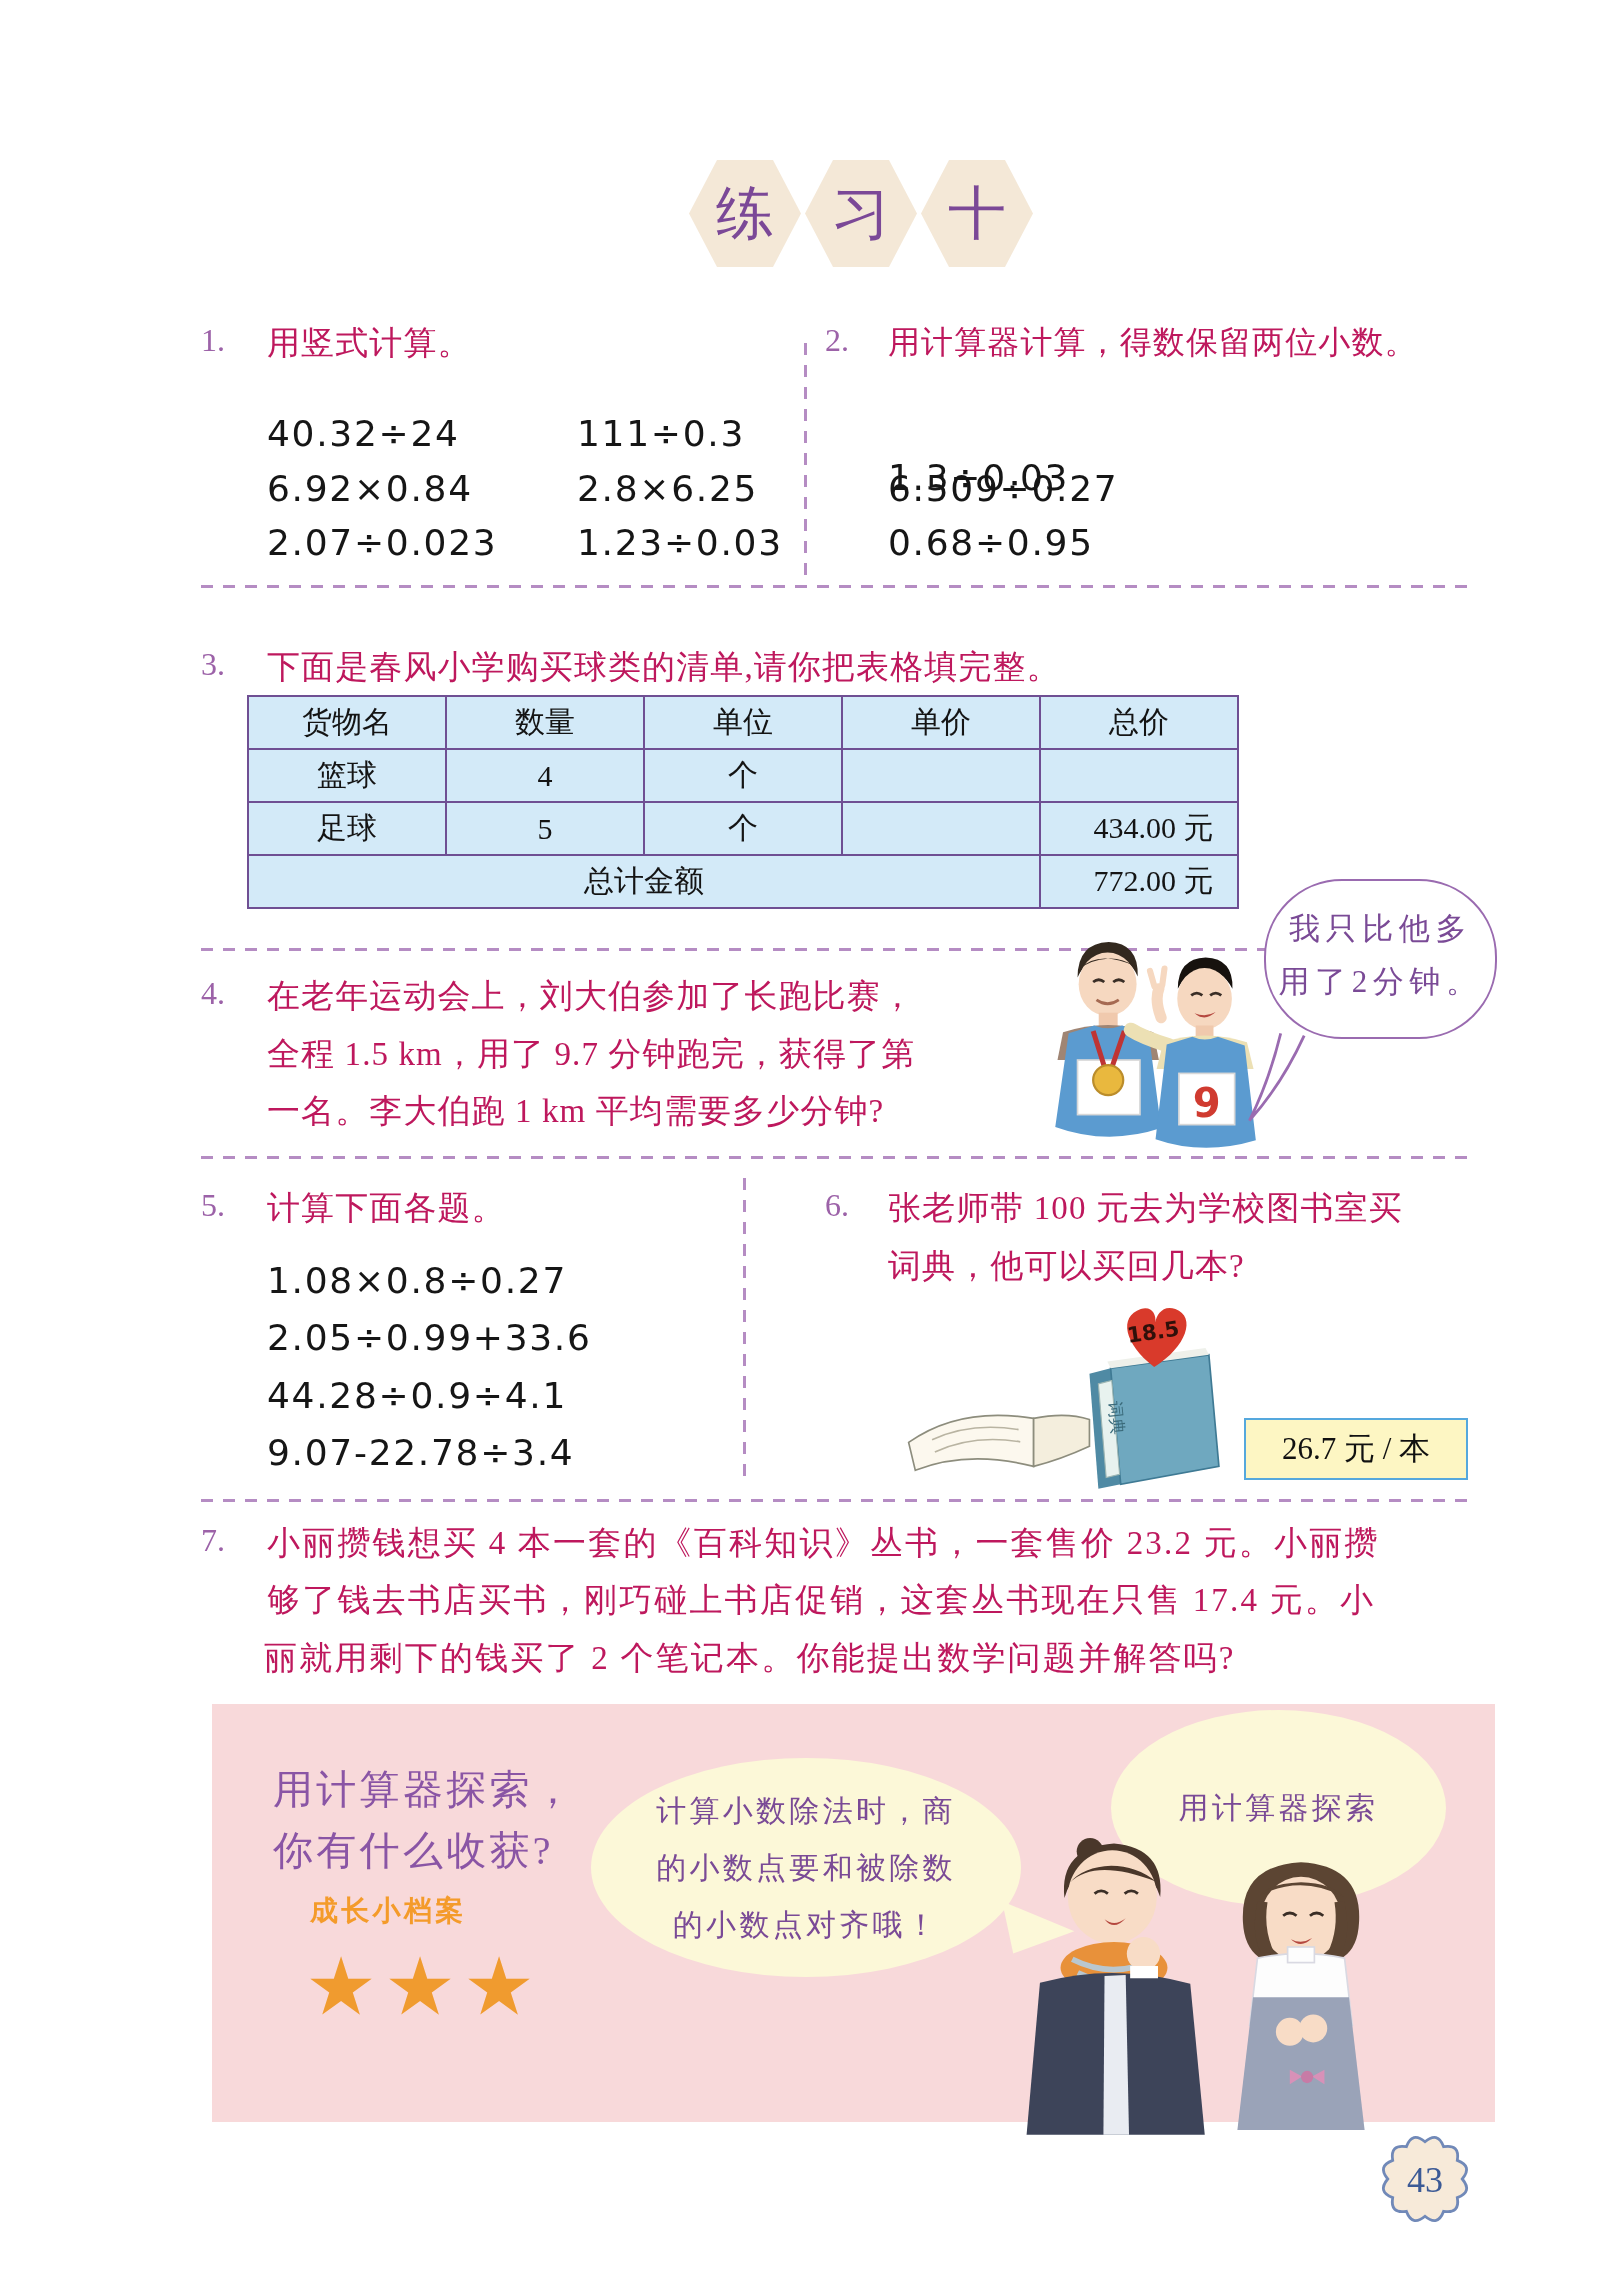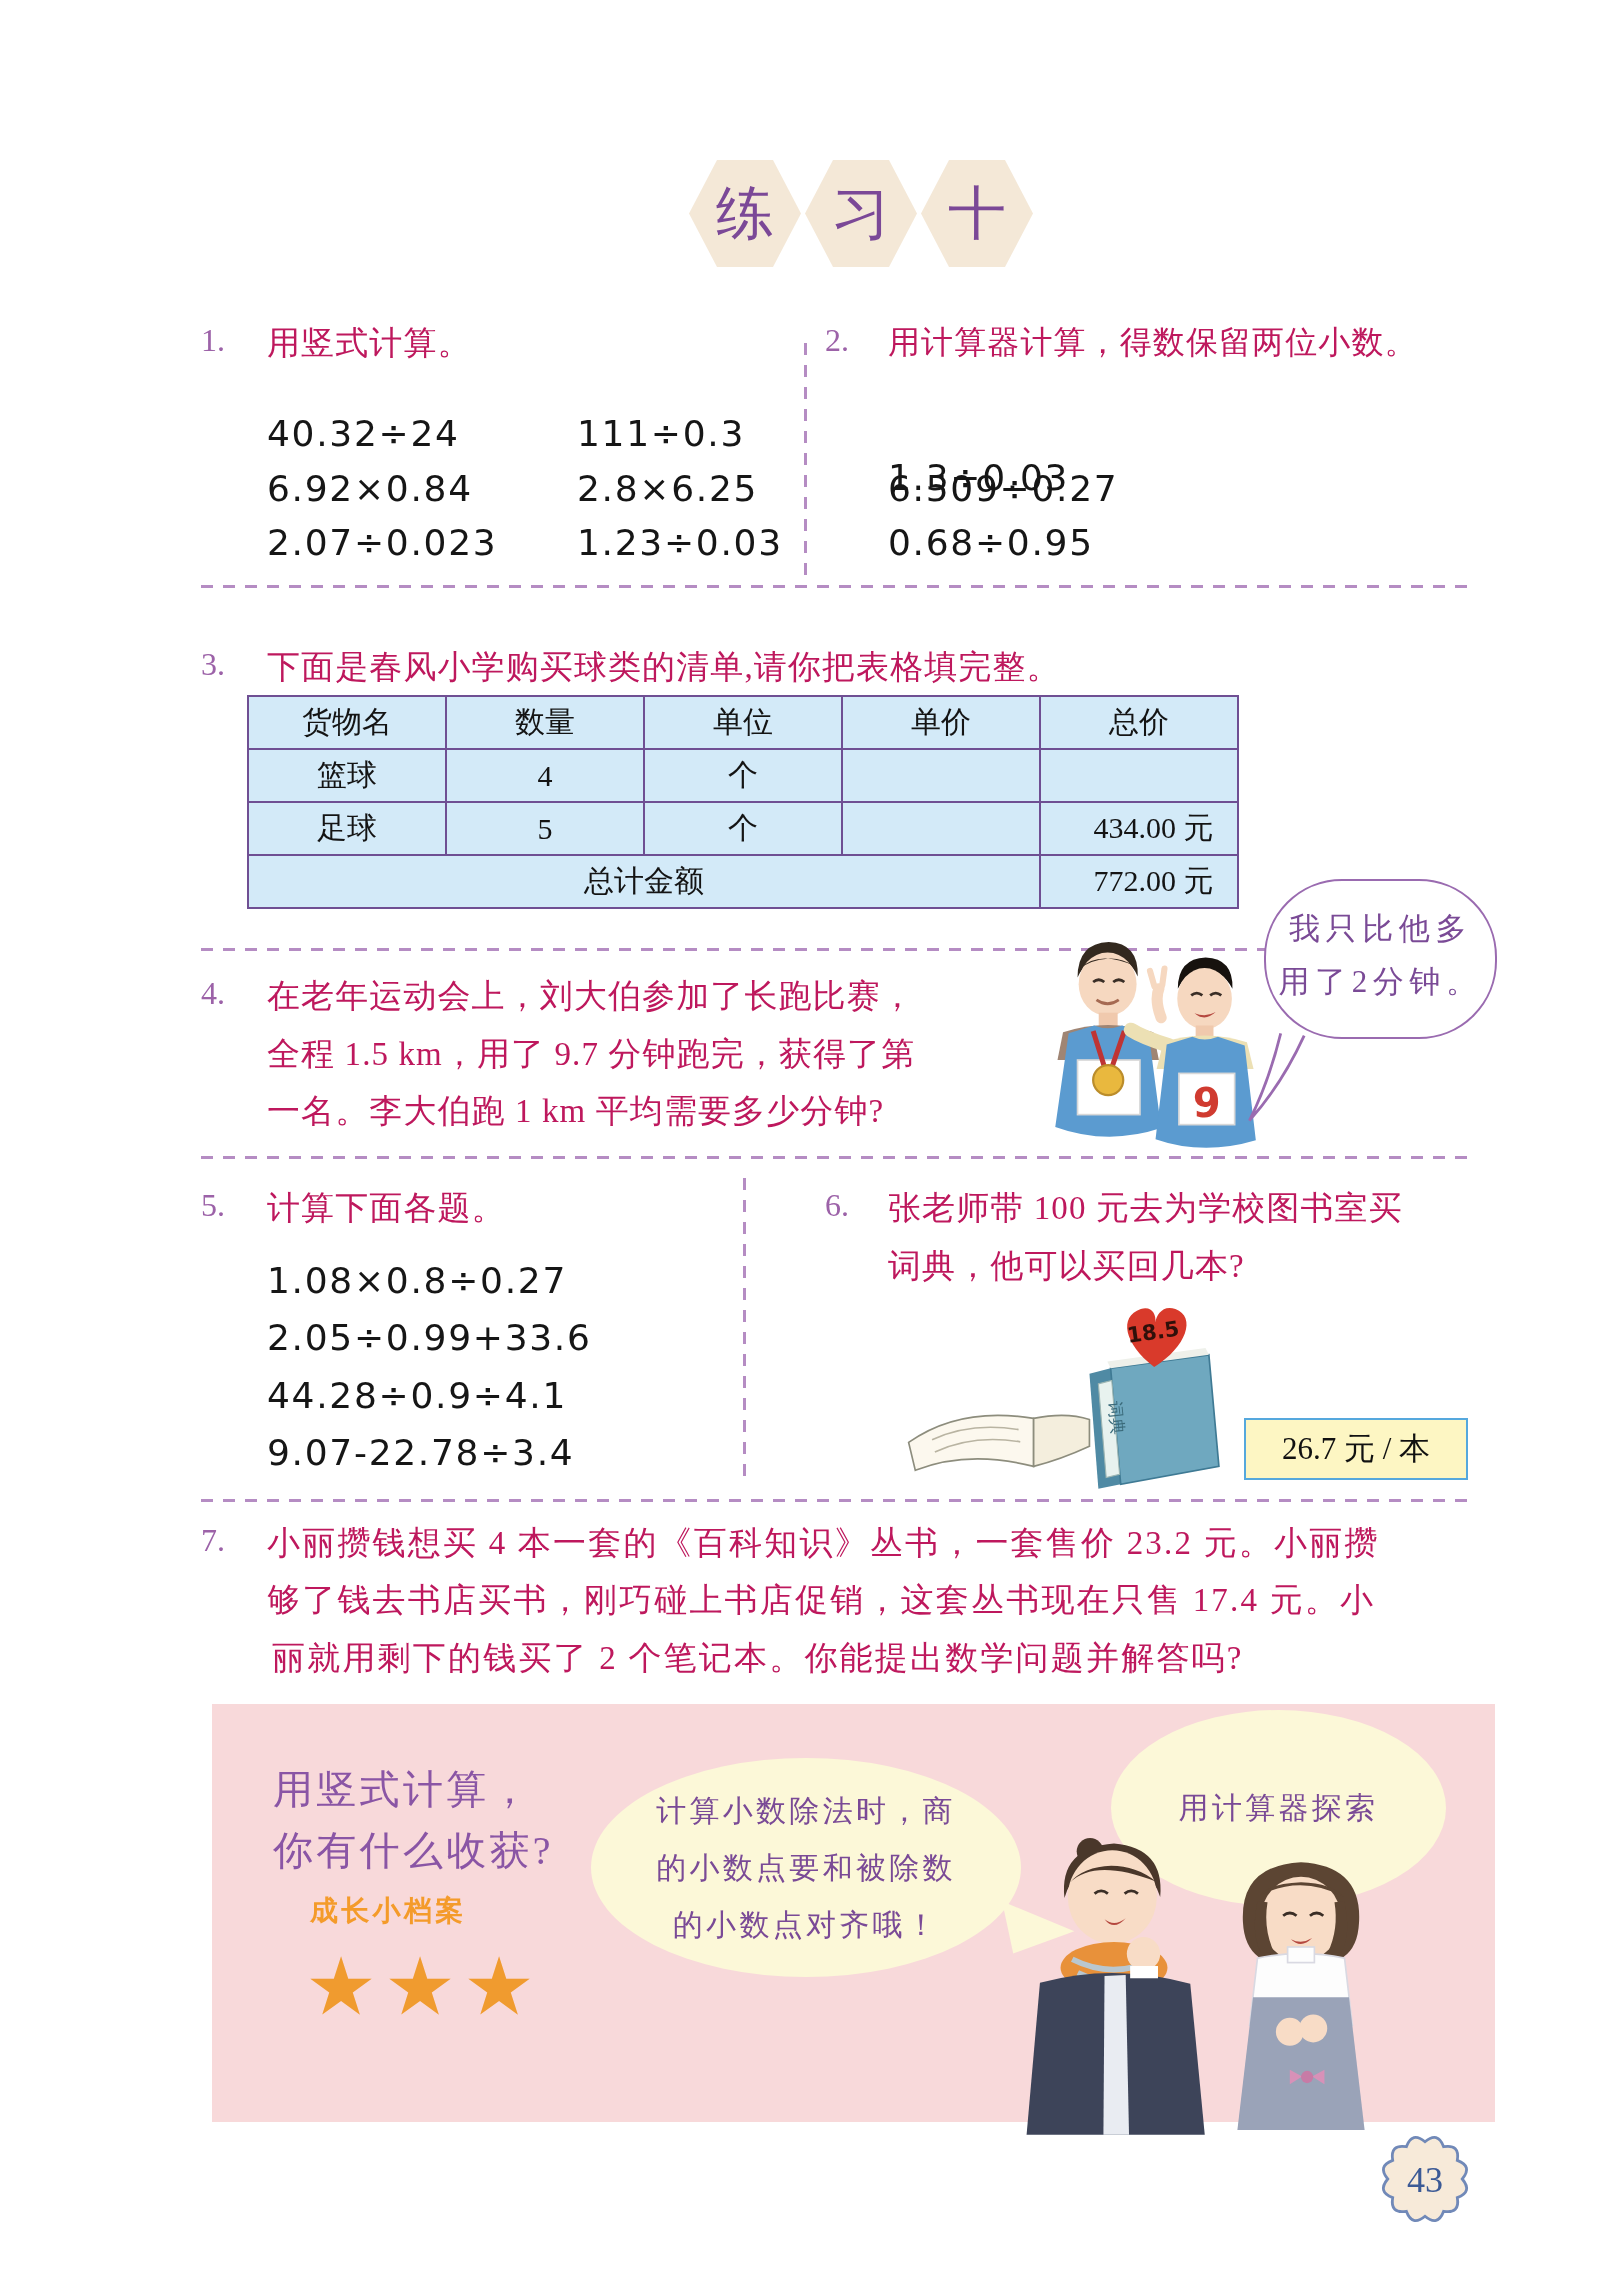--- a/index.html
+++ b/index.html
@@ -175,25 +175,25 @@
 
   <div class="price" style="left:1244px;top:1418px;width:220px;height:58px;">
     <span>26.7 元 / 本</span>
   </div>
 
   <div class="hline" style="left:201px;top:1499px;width:1266px;"></div>
 
   <div class="num" style="left:201px;top:1522px;">7.</div>
   <div class="ptext" style="left:267px;top:1521px;letter-spacing:2.2px;">小丽攒钱想买 4 本一套的《百科知识》丛书，一套售价 23.2 元。小丽攒</div>
   <div class="ptext" style="left:267px;top:1578px;letter-spacing:2.2px;">够了钱去书店买书，刚巧碰上书店促销，这套丛书现在只售 17.4 元。小</div>
-  <div class="ptext" style="left:272px;top:1636px;letter-spacing:2.2px;">丽就用剩下的钱买了 2 个笔记本。你能提出数学问题并解答吗?</div>
+  <div class="ptext" style="left:264px;top:1636px;letter-spacing:2.2px;">丽就用剩下的钱买了 2 个笔记本。你能提出数学问题并解答吗?</div>
 
   <div class="pink" style="left:212px;top:1704px;width:1283px;height:418px;"></div>
 
-  <div class="purple-cal" style="left:273px;top:1762px;">用竖式计算，</div>
+  <div class="purple-cal" style="left:273px;top:1762px;">用计算器探索，</div>
   <div class="purple-cal" style="left:273px;top:1823px;">你有什么收获?</div>
   <div class="orange-label" style="left:310px;top:1892px;">成长小档案</div>
   <div class="stars" style="left:306px;top:1940px;">★★★</div>
 
   <div class="ybubble" style="left:591px;top:1758px;width:430px;height:219px;">
     <div>计算小数除法时，商</div>
     <div>的小数点要和被除数</div>
     <div>的小数点对齐哦！</div>
   </div>
   <svg class="abs" style="left:1001px;top:1891px;" width="75" height="70" viewBox="0 0 135 125">

